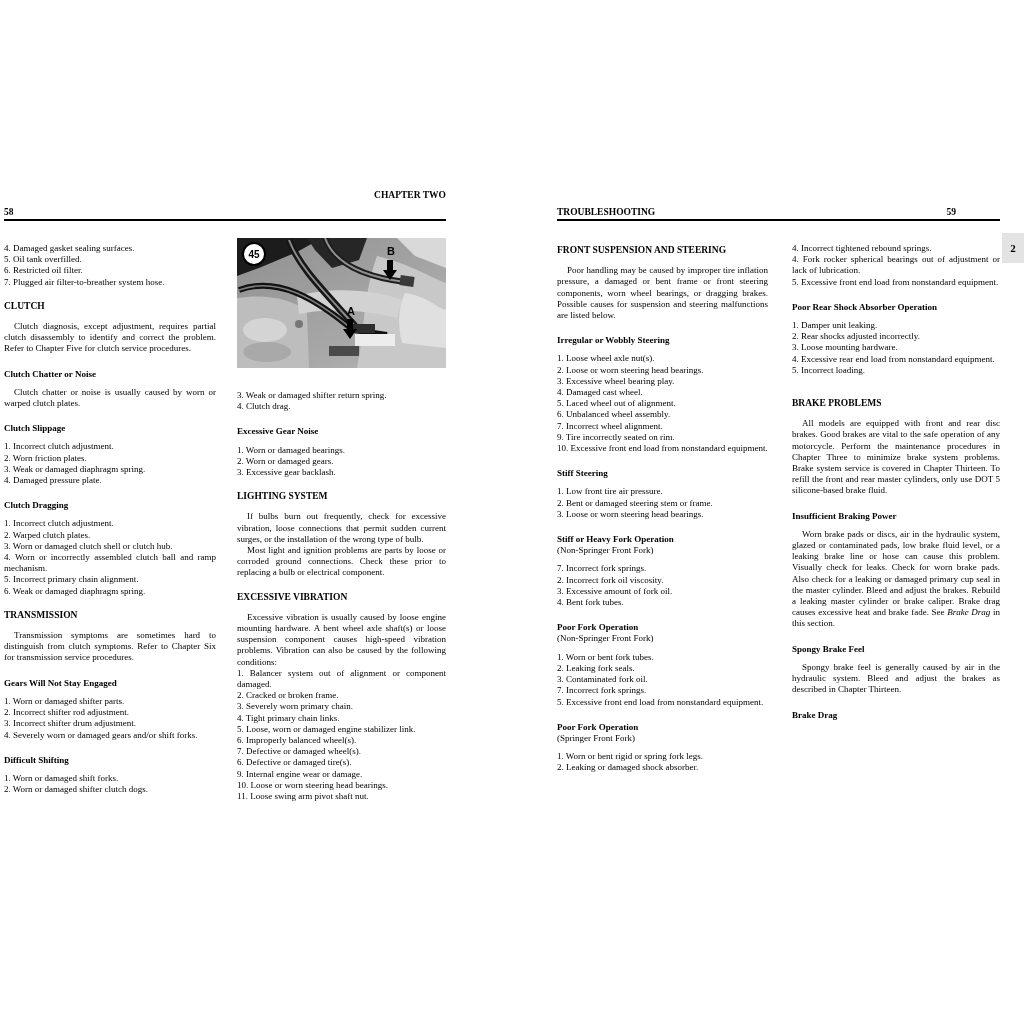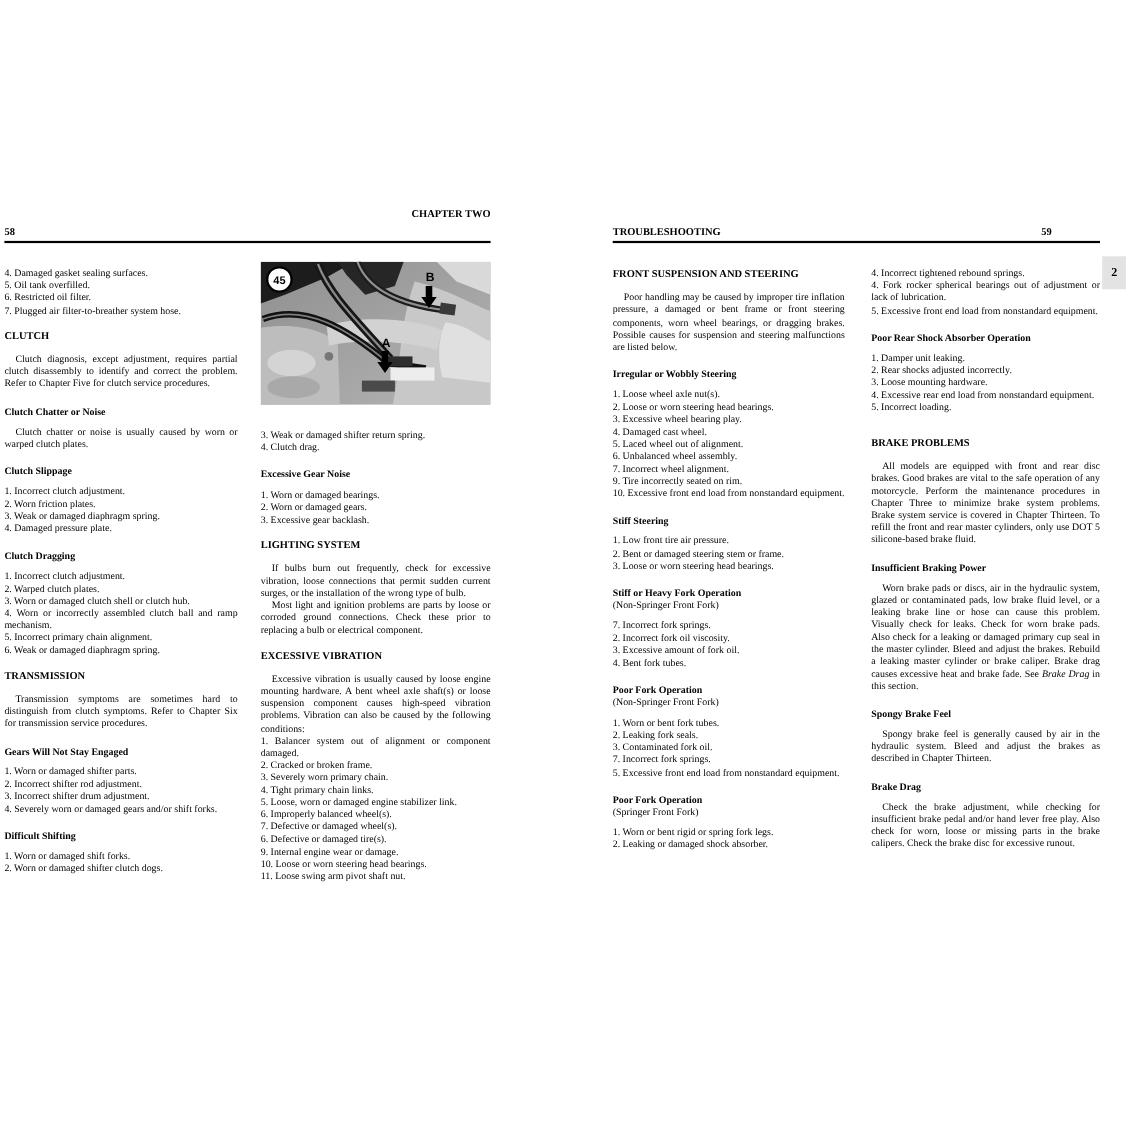--- a/index.html
+++ b/index.html
@@ -247,14 +247,13 @@
   <div class="sec" style="margin-top:22px;">BRAKE PROBLEMS</div>
   <div class="p">All models are equipped with front and rear disc brakes. Good brakes are vital to the safe operation of any motorcycle. Perform the maintenance procedures in Chapter Three to minimize brake system problems. Brake system service is covered in Chapter Thirteen. To refill the front and rear master cylinders, only use DOT 5 silicone-based brake fluid.</div>
 
   <div class="sub">Insufficient Braking Power</div>
   <div class="p"><span>Worn brake pads or discs, air in the hydraulic system, glazed or contaminated pads, low brake fluid level, or a leaking brake line or hose can cause this problem. Visually check for leaks. Check for worn brake pads. Also check for a leaking or damaged primary cup seal in the master cylinder. Bleed and adjust the brakes. Rebuild a leaking master cylinder or brake caliper. Brake drag causes excessive heat and brake fade. See </span><i>Brake Drag</i><span> in this section.</span></div>
 
   <div class="sub">Spongy Brake Feel</div>
   <div class="p">Spongy brake feel is generally caused by air in the hydraulic system. Bleed and adjust the brakes as described in Chapter Thirteen.</div>
 
   <div class="sub">Brake Drag</div>
-  <div class="p">Check the brake adjustment, while checking for insufficient brake pedal and/or hand lever free play. Also check for worn, loose or missing parts in the brake calipers. Check the brake disc for excessive runout.</div>
 </div>
 
 </body></html>

